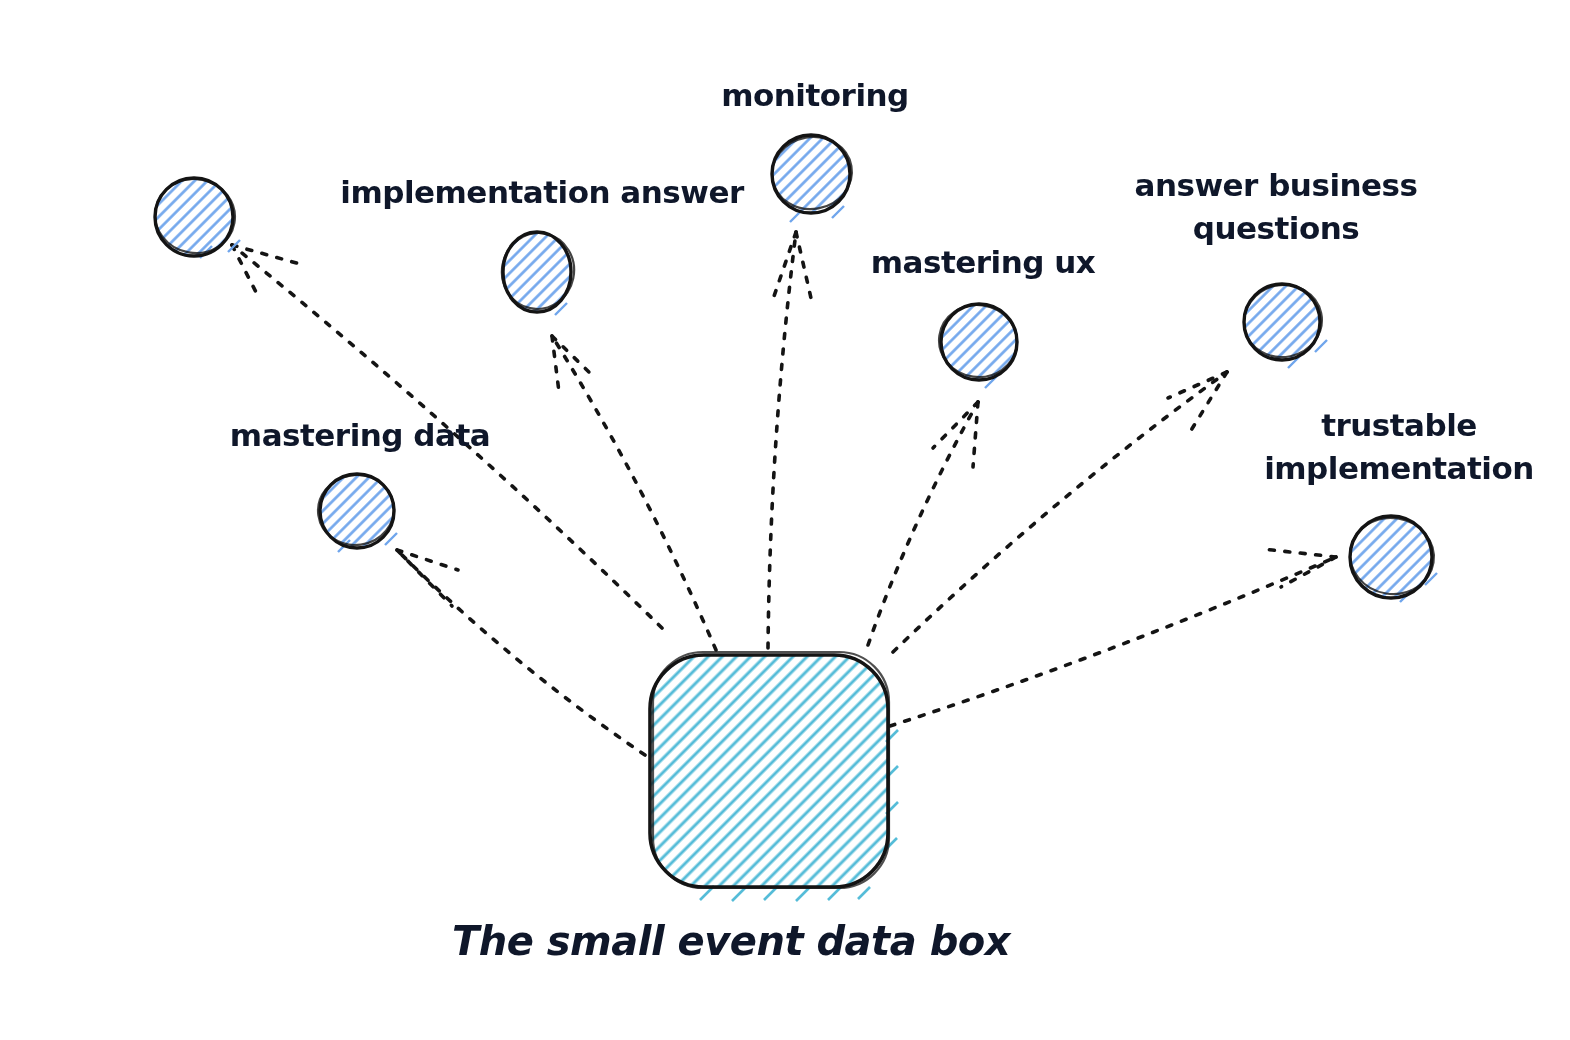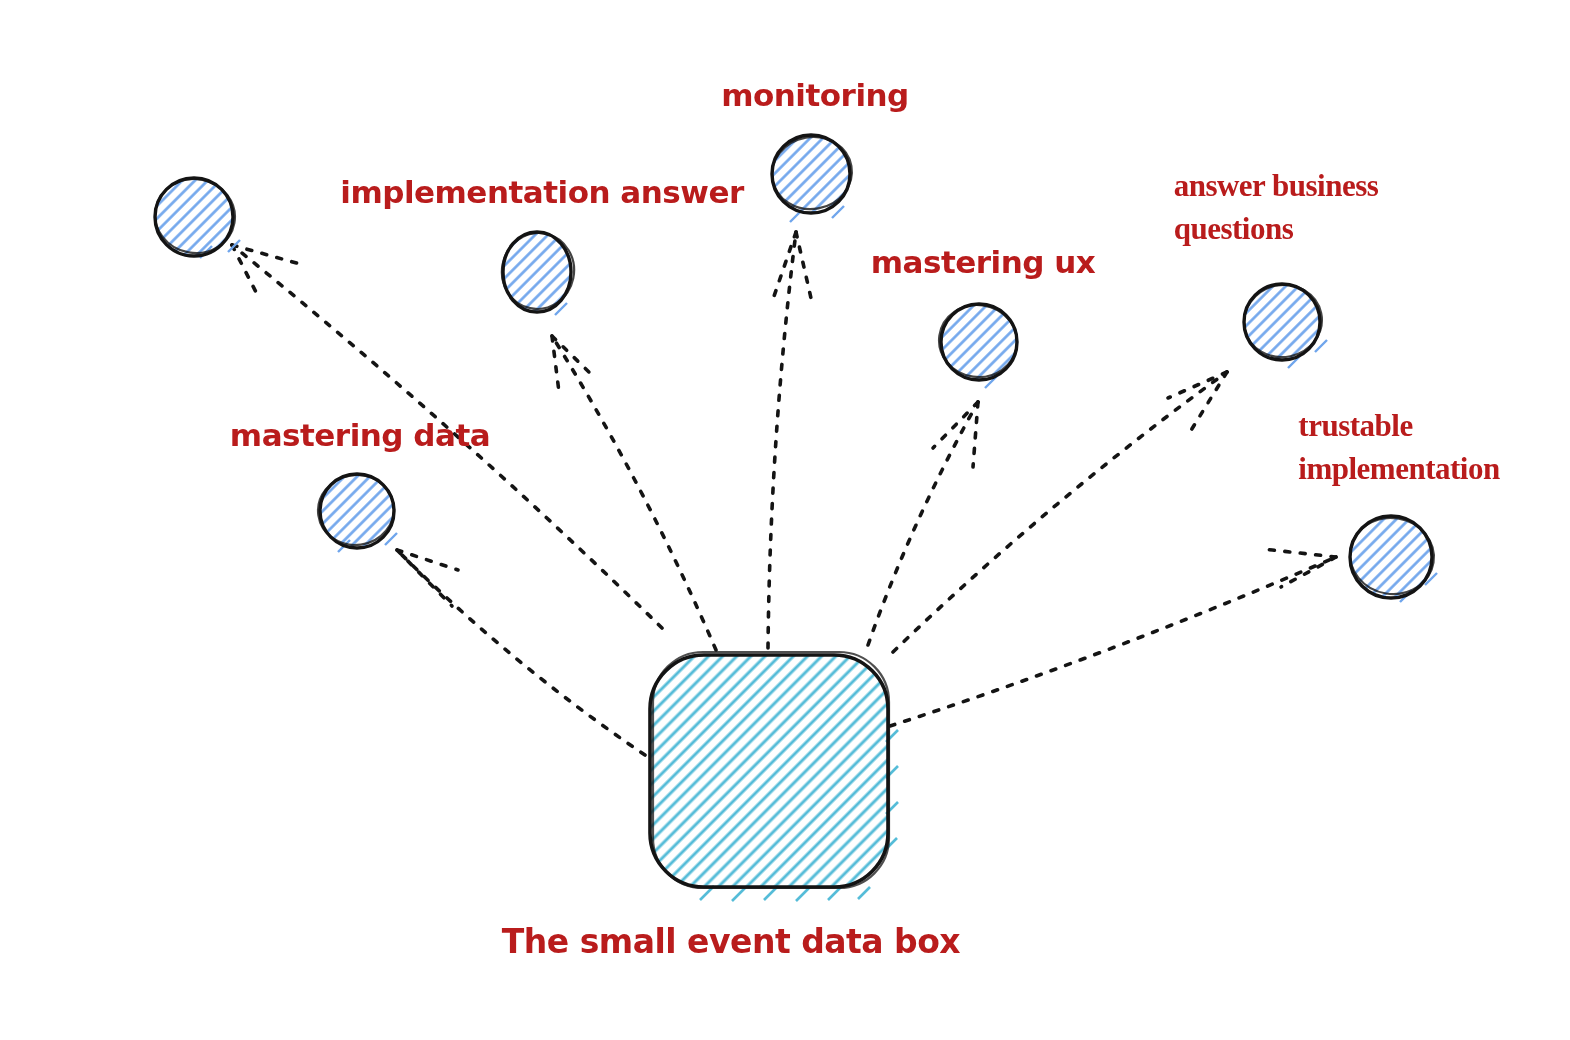--- a/index.html
+++ b/index.html
@@ -9,27 +9,27 @@
     background:#ffffff;
     overflow:hidden;
     font-family:"DejaVu Sans", sans-serif;
   }
   .stage svg{position:absolute;left:0;top:0;}
   .label{
     position:absolute;
     transform:translate(-50%,-50%);
     font-weight:700;
     font-size:31px;
-    color:#b91c1c;
+    color:#0f172a;
     white-space:nowrap;
     letter-spacing:-0.5px;
-    text-align:left;
+    text-align:center;
   }
-  .label.multiline{white-space:pre-line;line-height:1.4;font-family:Liberation Serif, serif;}
-  .label.boxtitle{font-size:33px;}
+  .label.multiline{white-space:pre-line;line-height:1.4;}
+  .label.boxtitle{font-size:40px;font-style:italic;}
 </style>
 </head>
 <body>
 
 <div class="stage">
 
   <svg width="1570" height="1040" viewBox="0 0 1570 1040" xmlns="http://www.w3.org/2000/svg">
     <defs>
       <pattern id="hatchBlue" patternUnits="userSpaceOnUse" width="9" height="9" patternTransform="rotate(45)">
         <line x1="4.5" y1="-1" x2="4.5" y2="10" stroke="#6FA5EC" stroke-width="2.6"></line>

